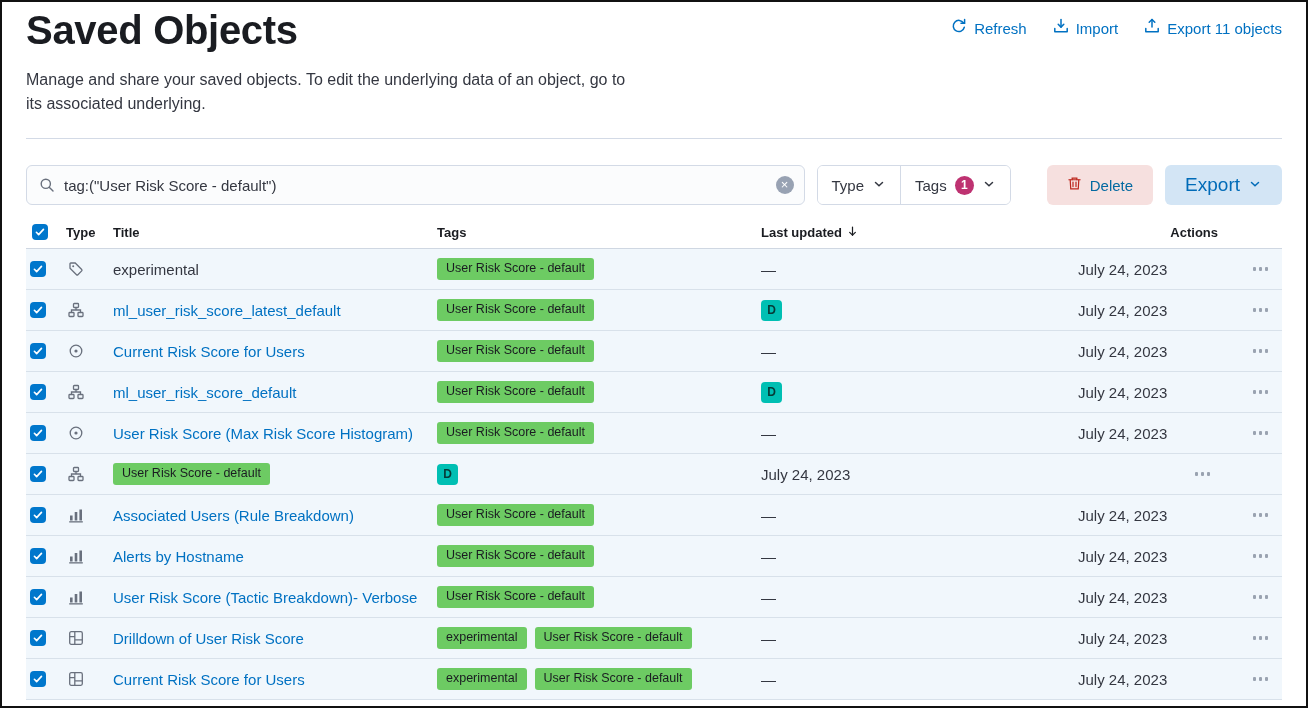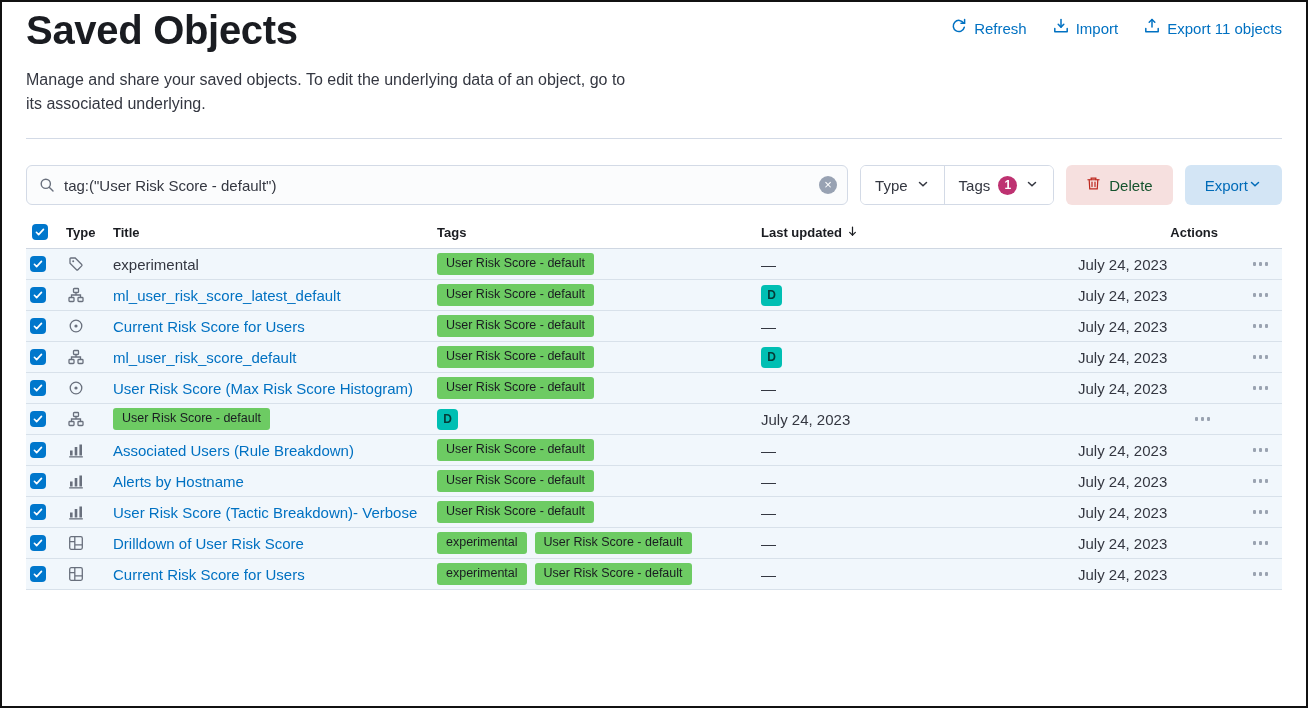--- a/index.html
+++ b/index.html
@@ -58,42 +58,42 @@
   .filter-btn .chev { color: #343741; }
   .count-badge {
     min-width: 19px; height: 19px; padding: 0 6px; border-radius: 10px;
     background: #be3271; color: #fff; font-size: 12px; font-weight: 700;
     display: inline-flex; align-items: center; justify-content: center;
   }
 
   .delete-btn {
     display: inline-flex; align-items: center; gap: 8px;
     padding: 0 20px; border: none; border-radius: 6px; cursor: pointer;
-    background: #f6e0df; color: #14532d; font-size: 15px; font-weight: 500; font-family: inherit;
+    background: #f6e0df; color: #0369a1; font-size: 15px; font-weight: 500; font-family: inherit; margin-left: 24px;
   }
   .export-btn {
-    display: inline-flex; align-items: center; 
+    display: inline-flex; align-items: center; gap: 8px;
     padding: 0 20px; border: none; border-radius: 6px; cursor: pointer;
-    background: #d3e5f5; color: #006bb8; font-size: 15px; font-weight: 500; font-family: inherit;
+    background: #d3e5f5; color: #006bb8; font-size: 19px; font-weight: 500; font-family: inherit;
   }
 
   
   .table { margin-top: 12px; }
   .thead, .tr {
     display: grid;
     grid-template-columns: 36px 47px 324px 324px 317px 150px 1fr;
     align-items: center;
   }
   .thead { height: 32px; border-bottom: 1px solid #cfd7e2; background: #fff; }
   .th { font-size: 13px; font-weight: 700; color: #1a1c21; padding: 0 4px; }
   .th-check, .td-check { padding-left: 6px; }
   .th-updated { display: inline-flex; align-items: center; gap: 4px; cursor: pointer; }
   .th-actions { text-align: right; padding-right: 6px; }
 
-  .tr { height: 31px; background: #f1f7fc; border-bottom: 1px solid #d8e1ea; }
+  .tr { height: 41px; background: #f1f7fc; border-bottom: 1px solid #d8e1ea; }
   .td { padding: 0 4px; font-size: 15px; color: #343741; }
   .td-type { display: inline-flex; padding-left: 6px; }
   .type-icon { display: inline-flex; width: 16px; height: 16px; }
 
   .title-link { color: #0071c2; text-decoration: none; cursor: pointer; }
   .title-link.plain { color: #343741; cursor: default; }
 
   .td-tags { display: flex; gap: 8px; align-items: center; }
   .tag-badge {
     display: inline-block; padding: 2px 9px 3px; border-radius: 3px;

